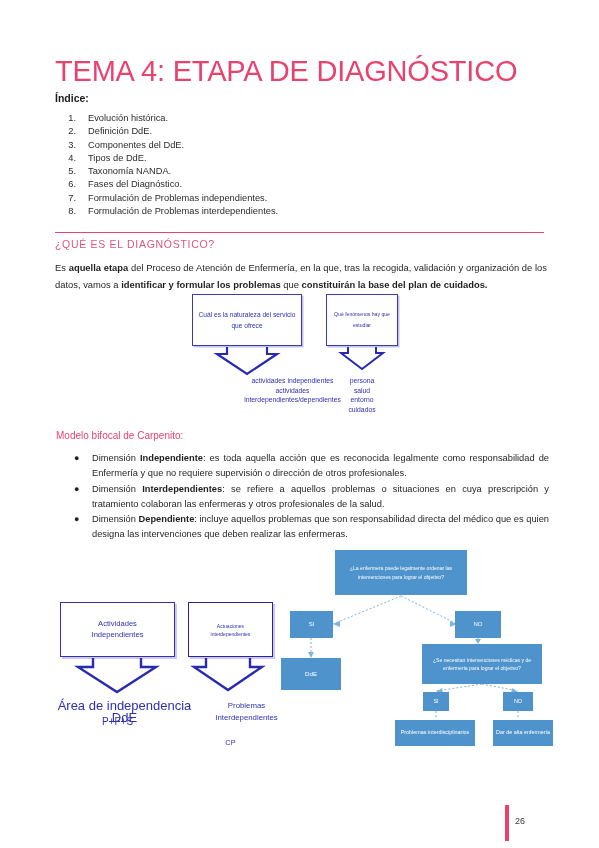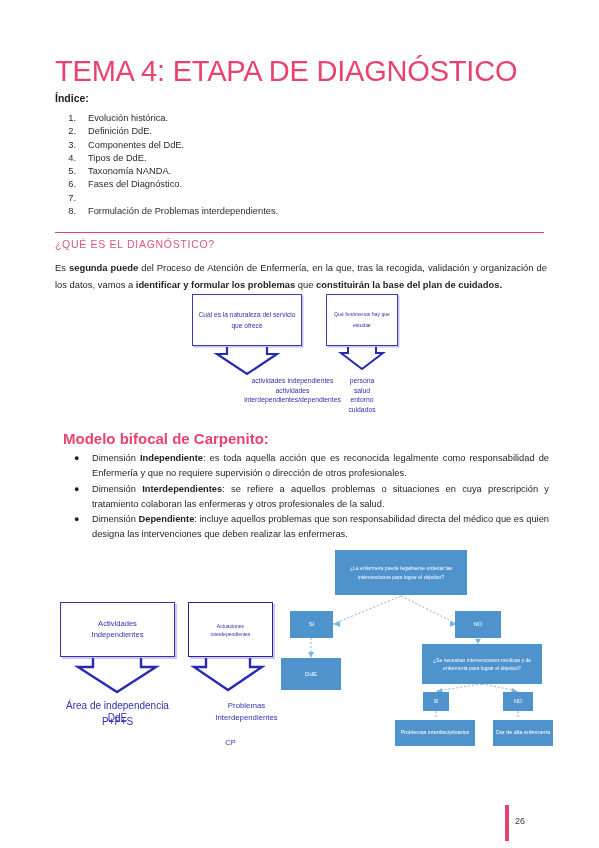--- a/index.html
+++ b/index.html
@@ -136,24 +136,24 @@
     color: #3030b0;
     font-size: 6.8px;
     line-height: 9.6px;
   }
   .d1cap.left  { left: 0px;   top: 84px; width: 215px; }
   .d1cap.right { left: 141px; top: 84px; width: 72px;  }
 
   
   .sub-head {
     position: absolute;
-    left: 63px;
+    left: 56px;
     top: 430px;
-    font-size: 15px;
-    font-weight: bold;
+    font-size: 10px;
+    font-weight: normal;
     color: #e8436f;
   }
 
   
   .bullets {
     position: absolute;
     left: 62px;
     top: 451px;
     width: 487px;
   }
@@ -206,21 +206,21 @@
     font-size: 5px; line-height: 8px;
     border: 1.6px solid #2e2099;
   }
 
   .d2cap {
     position: absolute;
     text-align: center;
     color: #3030b0;
     line-height: 11.5px;
   }
-  .d2cap.c1 { left: 5px;   top: 160px; width: 135px; font-size: 10px; }
+  .d2cap.c1 { left: 12px;   top: 160px; width: 135px; font-size: 13px; }
   .d2cap.c2 { left: 159px; top: 160px; width: 85px;  font-size: 7.8px; }
   .d2cap.s1 { left: 5px;   top: 176px; width: 135px; font-size: 10px; }
   .d2cap.s2 { left: 143px; top: 197px; width: 85px;  font-size: 7.4px; }
 
   
   .fbox {
     position: absolute;
     background: #4f93cd;
     color: #ffffff;
     display: flex;
@@ -289,31 +289,32 @@
       <div class="indice-item">
         <span class="indice-num">5.</span>
         <span>Taxonomía NANDA.</span>
       </div>
       <div class="indice-item">
         <span class="indice-num">6.</span>
         <span>Fases del Diagnóstico.</span>
       </div>
       <div class="indice-item">
         <span class="indice-num">7.</span>
+        <span>Formulación de Problemas independientes.</span>
       </div>
       <div class="indice-item">
         <span class="indice-num">8.</span>
         <span>Formulación de Problemas interdependientes.</span>
       </div>
     </div>
 
   <div class="rule"></div>
   <div class="section-head">¿QUÉ ES EL DIAGNÓSTICO?</div>
 
-  <div class="para" id="intro-paragraph"><span>Es </span><b>segunda puede</b><span> del Proceso de Atención de Enfermería, en la que, tras la recogida, validación y organización de los datos, vamos a </span><b>identificar y formular los problemas</b><span> que </span><b>constituirán la base del plan de cuidados.</b></div>
+  <div class="para" id="intro-paragraph"><span>Es </span><b>aquella etapa</b><span> del Proceso de Atención de Enfermería, en la que, tras la recogida, validación y organización de los datos, vamos a </span><b>identificar y formular los problemas</b><span> que </span><b>constituirán la base del plan de cuidados.</b></div>
 
   <div class="diag1">
 
     <div class="d1box left">
       <span>Cuál es la naturaleza del servicio que ofrece</span>
     </div>
 
     <div class="d1box right">
       <span>Qué fenómenos hay que estudiar</span>
     </div>

